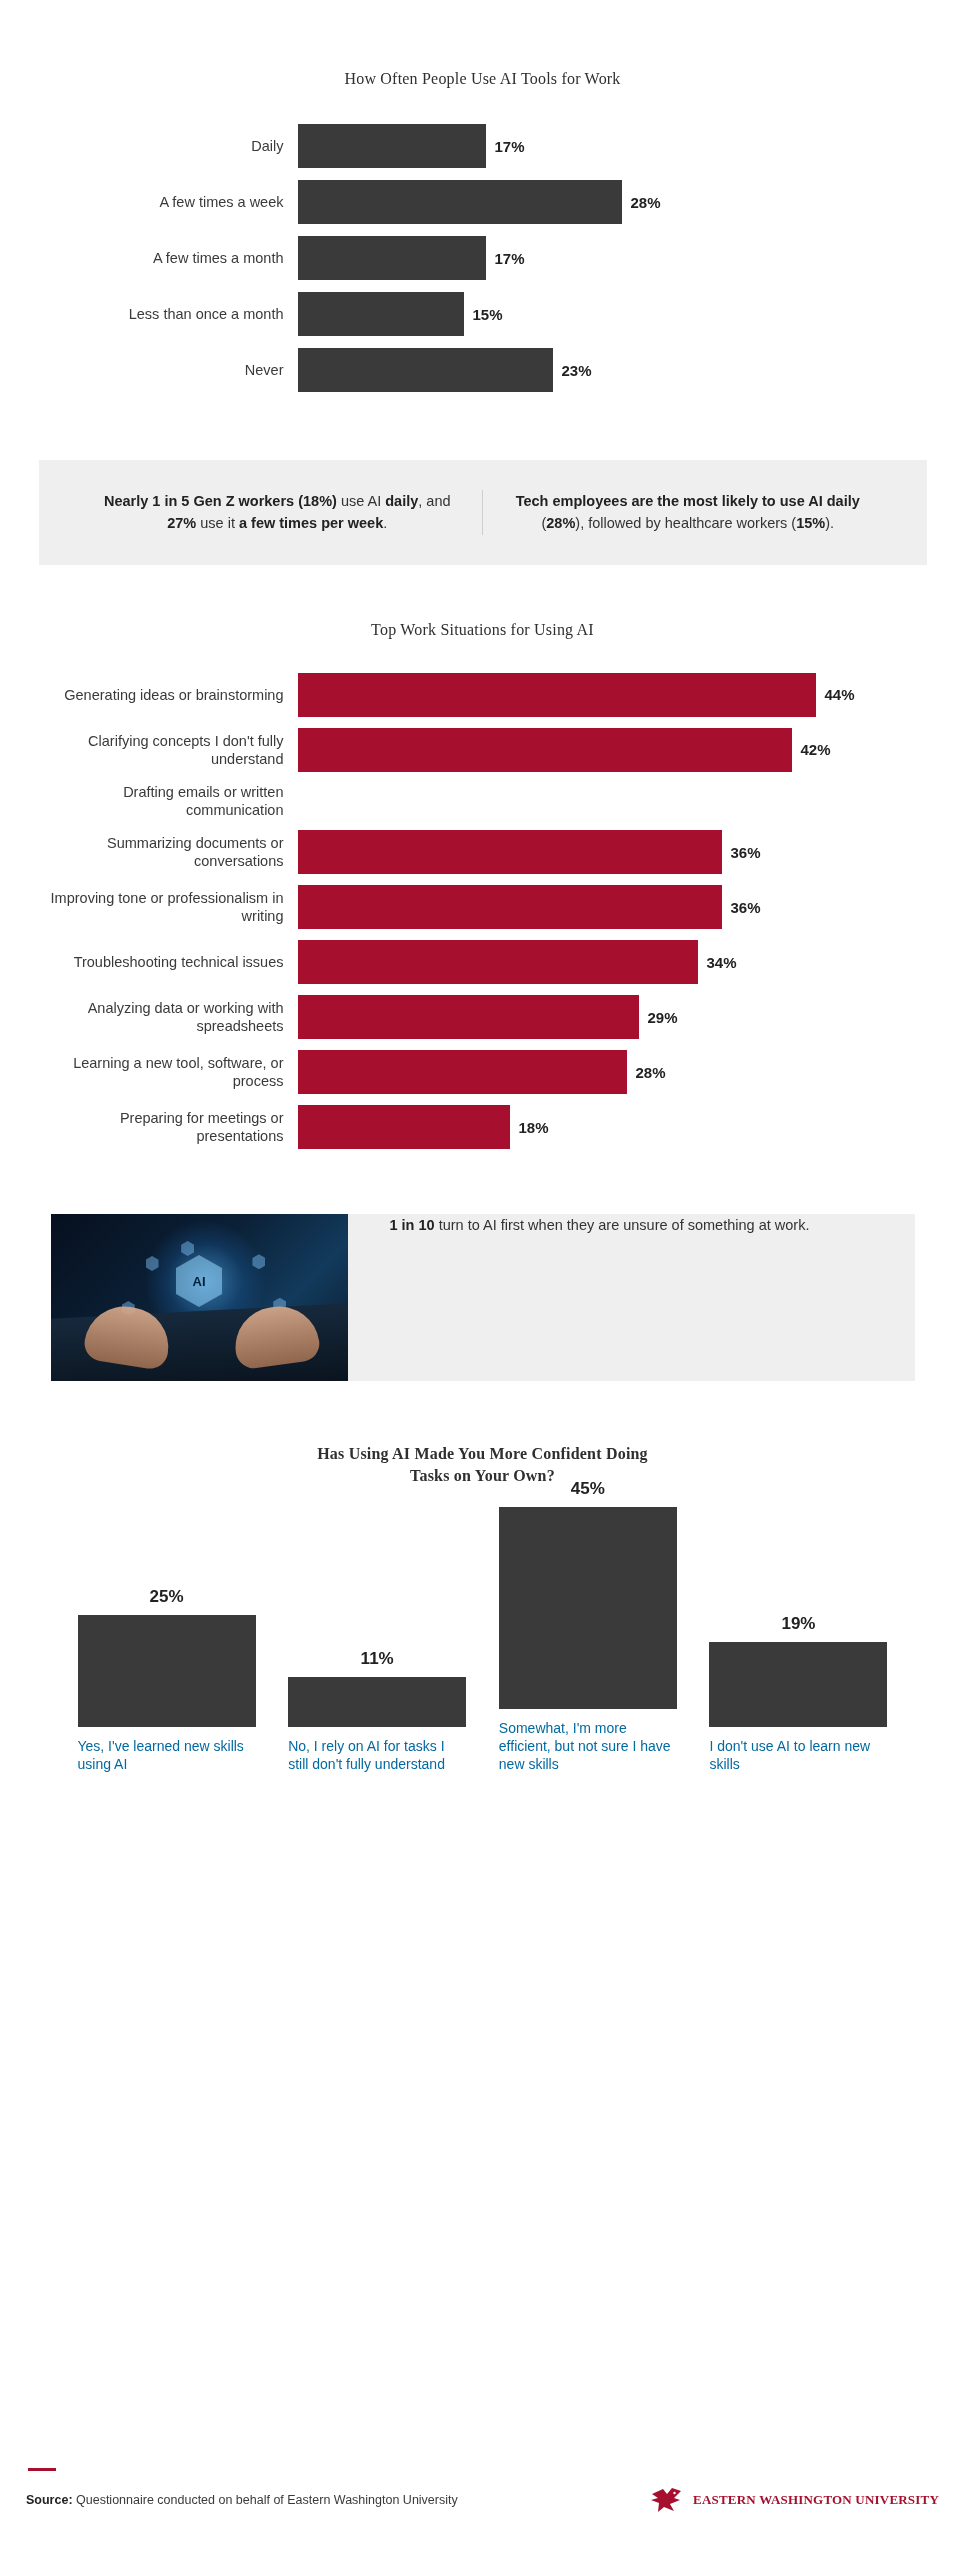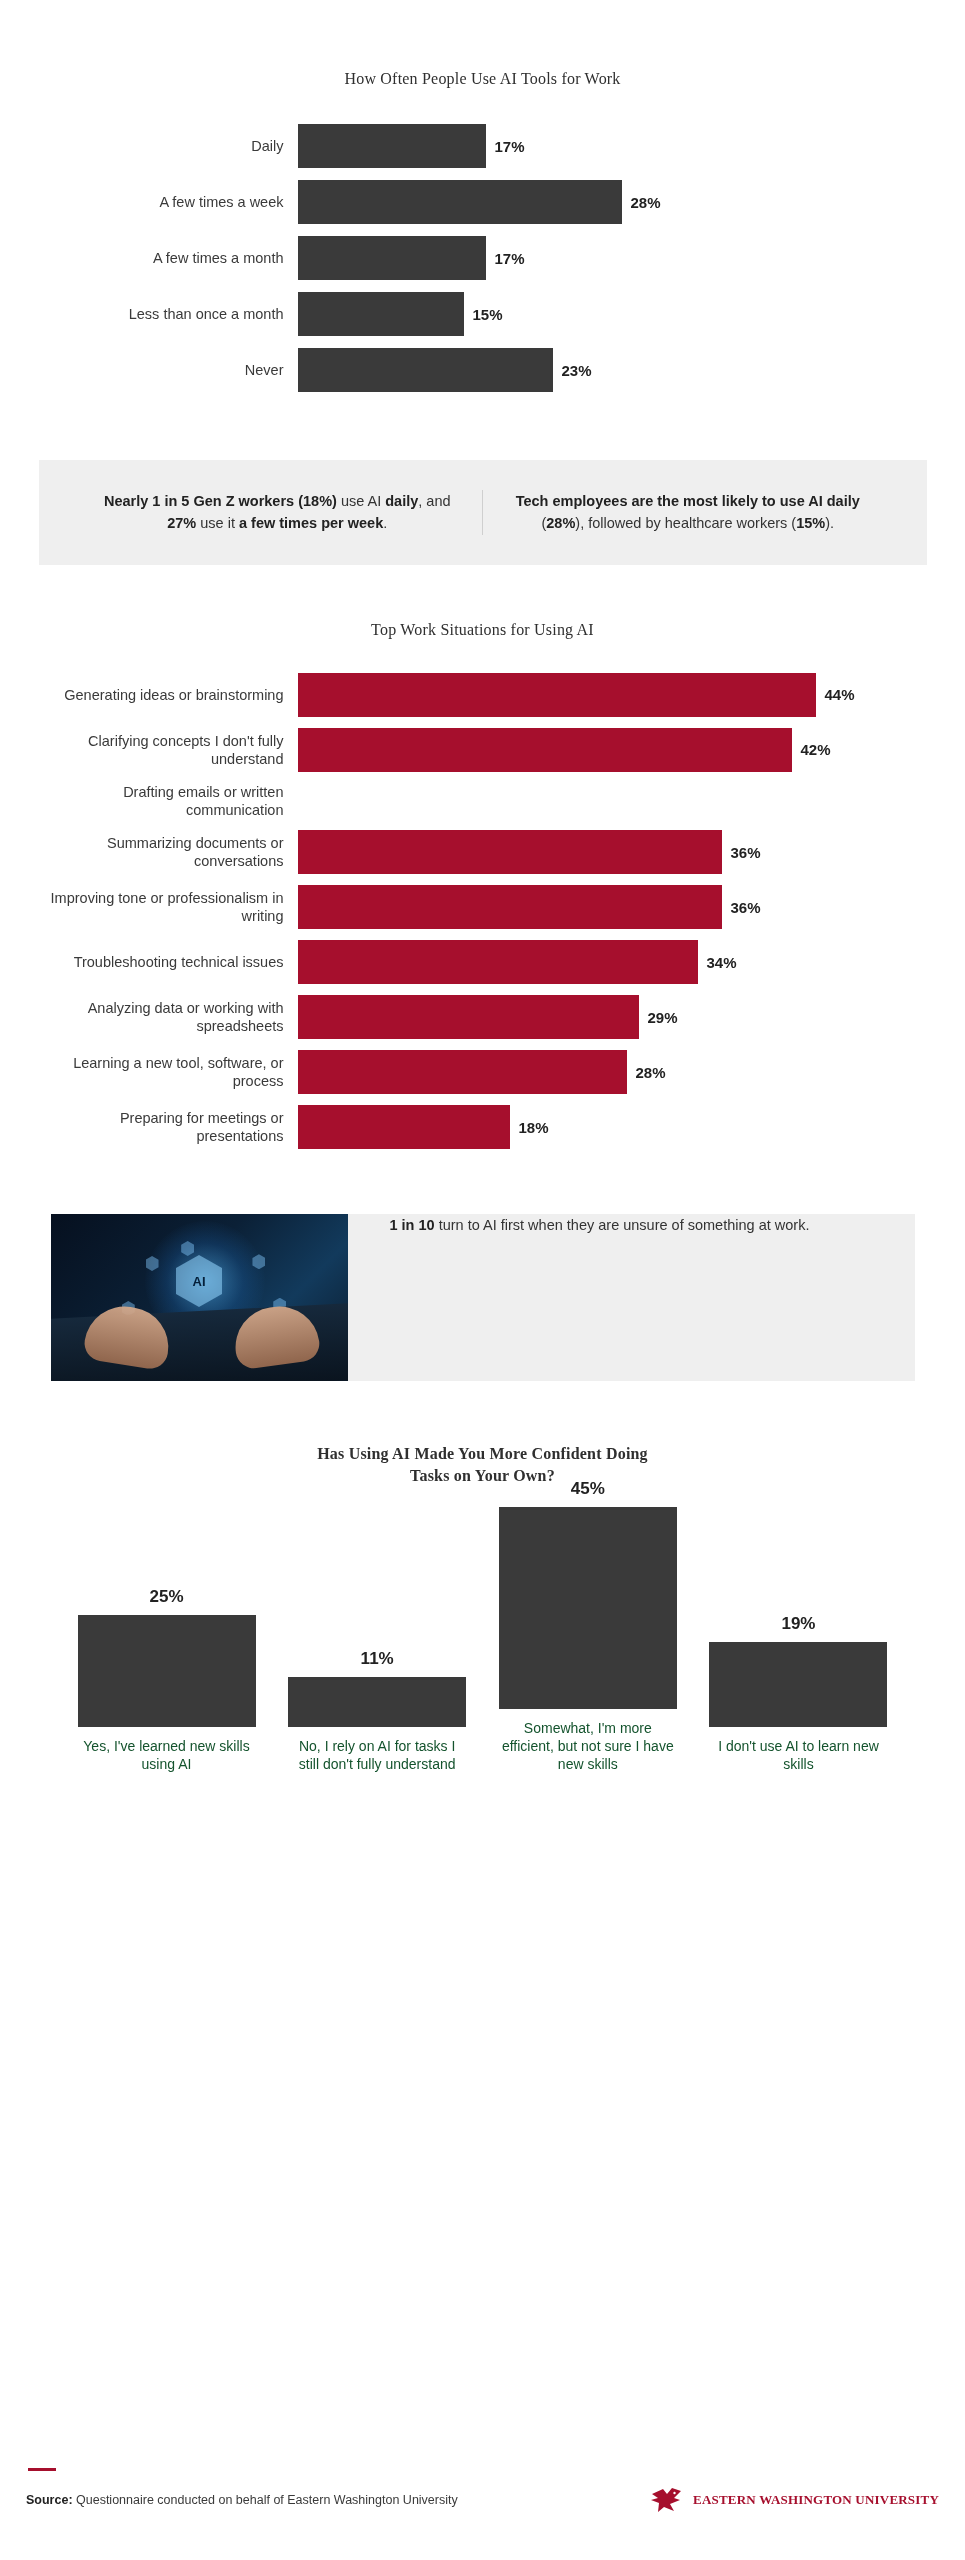--- a/index.html
+++ b/index.html
@@ -212,22 +212,22 @@
     margin-bottom: 8px;
   }
   .vcol-bar {
     width: 178px;
     background: #3a3a3a;
   }
   .vcol-label {
     margin-top: 10px;
     font-size: 14px;
     line-height: 1.3;
-    color: #14532d;
-    text-align: center;
+    color: #0369a1;
+    text-align: left;
     width: 100%;
   }
 
   
   .footer {
     position: absolute;
     left: 0;
     right: 0;
     bottom: 0;
     height: 92px;

